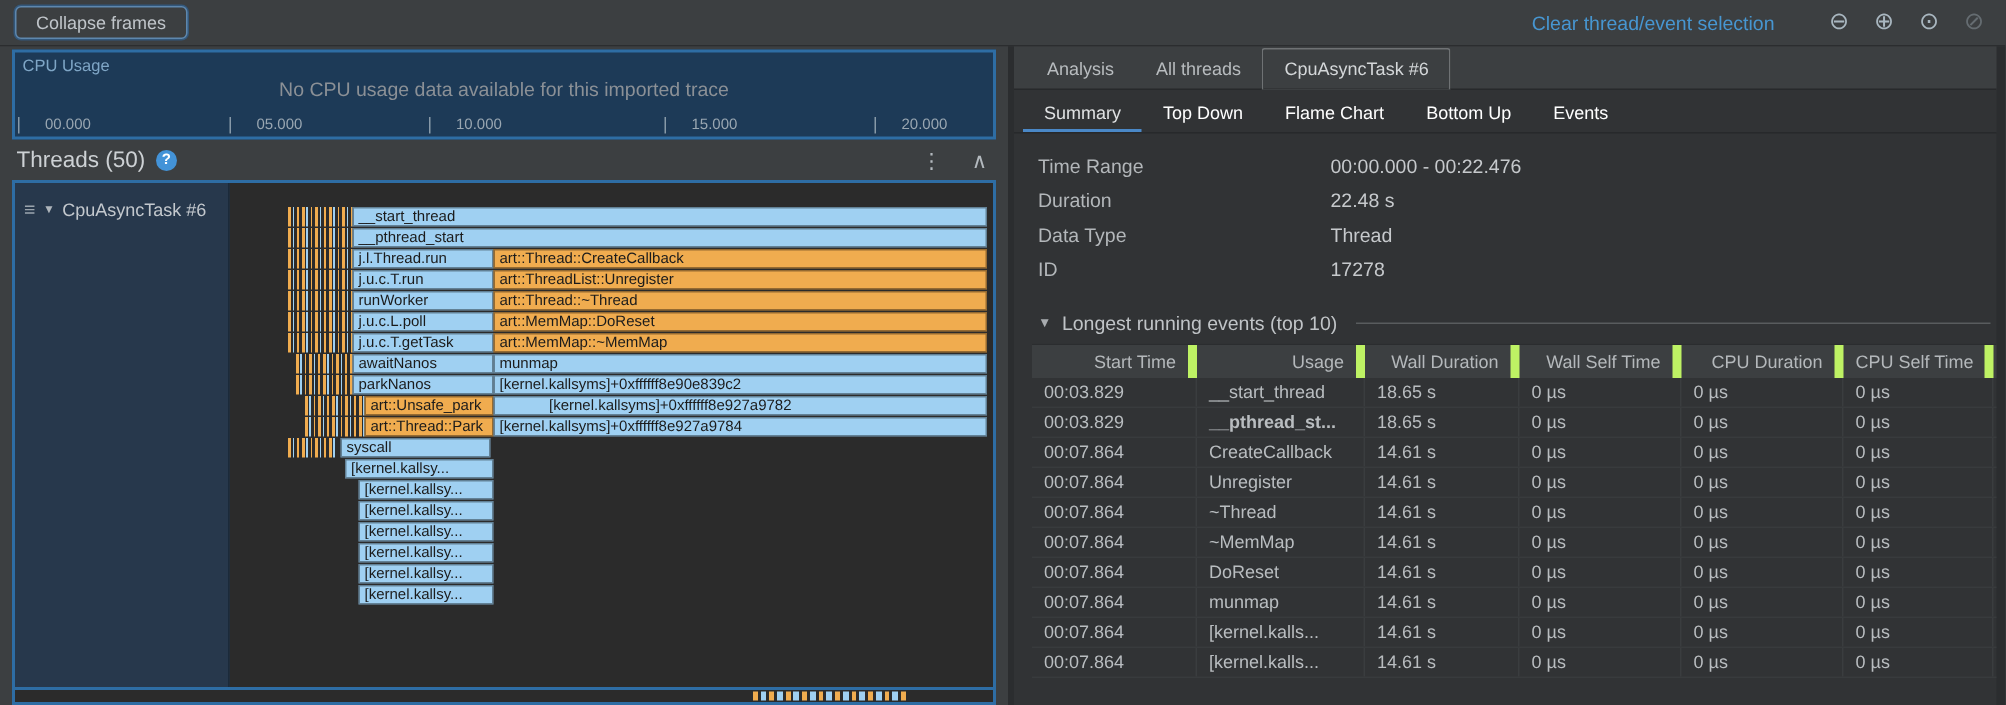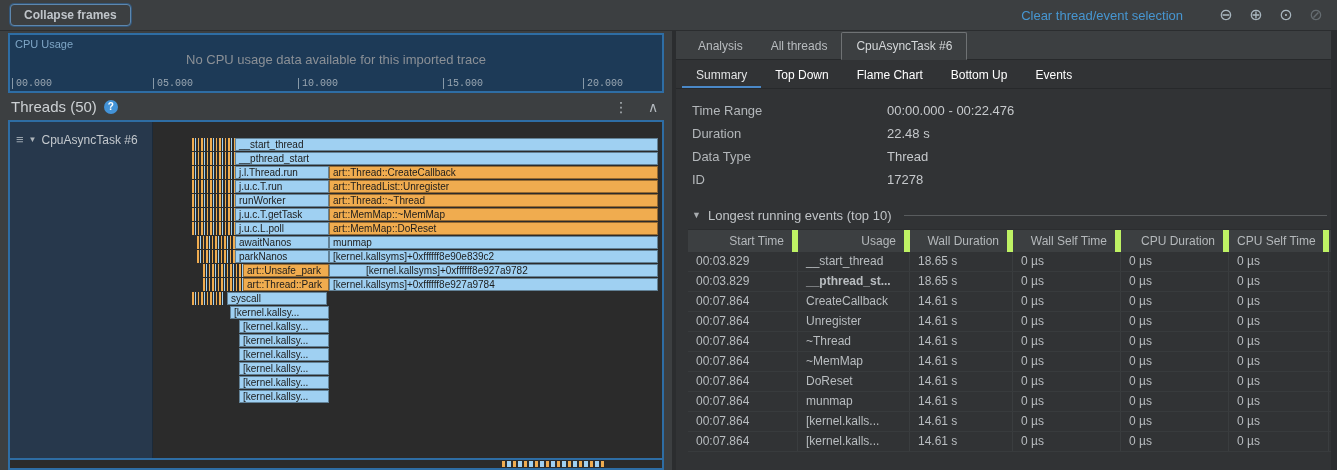--- a/index.html
+++ b/index.html
@@ -5,38 +5,38 @@
   * { box-sizing: border-box; margin: 0; padding: 0; }
   html, body { width: 1337px; height: 470px; background: #3c3f41; overflow: hidden;
     font-family: "Liberation Sans", sans-serif; }
   .app { width: 1337px; height: 470px; display: flex; flex-direction: column; }
 
   
   .topbar { flex: 0 0 31px; display: flex; align-items: center; padding: 0 10px;
     background: #3c3f41; border-bottom: 1px solid #2b2d2f; }
   .btn-collapse { background: #3c3f41; color: #c0c5ca; font-size: 12px; height: 22px;
     border: 1px solid #5e87ad; border-radius: 4px; padding: 0 13px;
-    box-shadow: 0 0 0 1px #33577a; font-family: inherit; font-weight: bold; }
+    box-shadow: 0 0 0 1px #33577a; font-family: inherit; }
   .topbar-right { margin-left: auto; display: flex; align-items: center; gap: 8px; }
   .link { color: #4796d1; font-size: 13px; cursor: pointer; margin-right: 24px; }
   .icon-btn { color: #a9b7c0; font-size: 16px; width: 22px; text-align: center; line-height: 20px; }
   .icon-btn.disabled { opacity: .38; }
 
   .main { flex: 1; display: flex; min-height: 0; }
 
   
   .left { flex: 0 0 672px; width: 672px; display: flex; flex-direction: column; background: #3c3f41; }
   .cpu-panel { margin: 2px 8px 0 8px; height: 60px; background: #1d3a57;
     border: 2px solid #2e6da4; position: relative; }
   .cpu-label { position: absolute; top: 3px; left: 5px; color: #7fa6c6; font-size: 11px; }
   .cpu-empty { position: absolute; top: 17px; left: 0; right: 0; text-align: center;
     color: #8b9096; font-size: 13px; }
   .cpu-timeline { position: absolute; left: 0; right: 0; bottom: 0; height: 17px; }
   .tick { position: absolute; bottom: 2px; color: #9aa7b2; font-size: 10px;
-    border-left: 1px solid #8799a8; padding-left: 3px; line-height: 11px; font-family: Liberation Mono, monospace; }
+    border-left: 1px solid #8799a8; padding-left: 17px; line-height: 11px; }
 
   .threads-header { flex: 0 0 27px; display: flex; align-items: center; padding: 0 11px;
     color: #cdd1d4; font-size: 15px; }
   .help-icon { width: 14px; height: 14px; border-radius: 50%; background: #4393d8; color: #fff;
     font-size: 10px; line-height: 14px; text-align: center; margin-left: 7px; font-weight: bold; }
   .th-right { margin-left: auto; display: flex; gap: 16px; }
   .th-right .icon-btn { color: #b3b9be; font-size: 14px; width: 16px; }
 
   .threads-body { flex: 1; margin: 0 8px; border: 2px solid #2e6da4; border-bottom: none;
     display: flex; background: #2b2b2b; overflow: hidden; }
@@ -112,21 +112,21 @@
 
   <div class="main">
 
     <div class="left">
       <div class="cpu-panel">
         <div class="cpu-label">CPU Usage</div>
         <div class="cpu-empty">No CPU usage data available for this imported trace</div>
         <div class="cpu-timeline">
             <div class="tick" style="left: 2px;">00.000</div>
             <div class="tick" style="left: 143px;">05.000</div>
-            <div class="tick" style="left: 288px; text-align: center;">10.000</div>
+            <div class="tick" style="left: 276px; text-align: center;">10.000</div>
             <div class="tick" style="left: 433px;">15.000</div>
             <div class="tick" style="left: 573px;">20.000</div>
           </div>
       </div>
 
       <div class="threads-header">
         <span>Threads (50)</span>
         <span class="help-icon">?</span>
         <span class="th-right">
           <span class="icon-btn">⋮</span>
@@ -161,27 +161,27 @@
               <div class="seg java" style="left: 82px; width: 94px;">j.u.c.T.run</div>
               <div class="seg native" style="left: 176px; width: 329px;">art::ThreadList::Unregister</div>
             </div>
             <div class="frow">
               <div class="seg stripes" style="left: 39px; width: 43px;"></div>
               <div class="seg java" style="left: 82px; width: 94px;">runWorker</div>
               <div class="seg native" style="left: 176px; width: 329px;">art::Thread::~Thread</div>
             </div>
             <div class="frow">
               <div class="seg stripes" style="left: 39px; width: 43px;"></div>
+              <div class="seg java" style="left: 82px; width: 94px;">j.u.c.L.poll</div>
+              <div class="seg native" style="left: 176px; width: 329px;">art::MemMap::DoReset</div>
+            </div>
+            <div class="frow">
+              <div class="seg stripes" style="left: 39px; width: 43px;"></div>
               <div class="seg java" style="left: 82px; width: 94px;">j.u.c.T.getTask</div>
               <div class="seg native" style="left: 176px; width: 329px;">art::MemMap::~MemMap</div>
-            </div>
-            <div class="frow">
-              <div class="seg stripes" style="left: 39px; width: 43px;"></div>
-              <div class="seg java" style="left: 82px; width: 94px;">j.u.c.L.poll</div>
-              <div class="seg native" style="left: 176px; width: 329px;">art::MemMap::DoReset</div>
             </div>
             <div class="frow">
               <div class="seg stripes" style="left: 44px; width: 38px;"></div>
               <div class="seg java" style="left: 82px; width: 94px;">awaitNanos</div>
               <div class="seg java" style="left: 176px; width: 329px;">munmap</div>
             </div>
             <div class="frow">
               <div class="seg stripes" style="left: 44px; width: 38px;"></div>
               <div class="seg java" style="left: 82px; width: 94px;">parkNanos</div>
               <div class="seg java" style="left: 176px; width: 329px;">[kernel.kallsyms]+0xffffff8e90e839c2</div>

